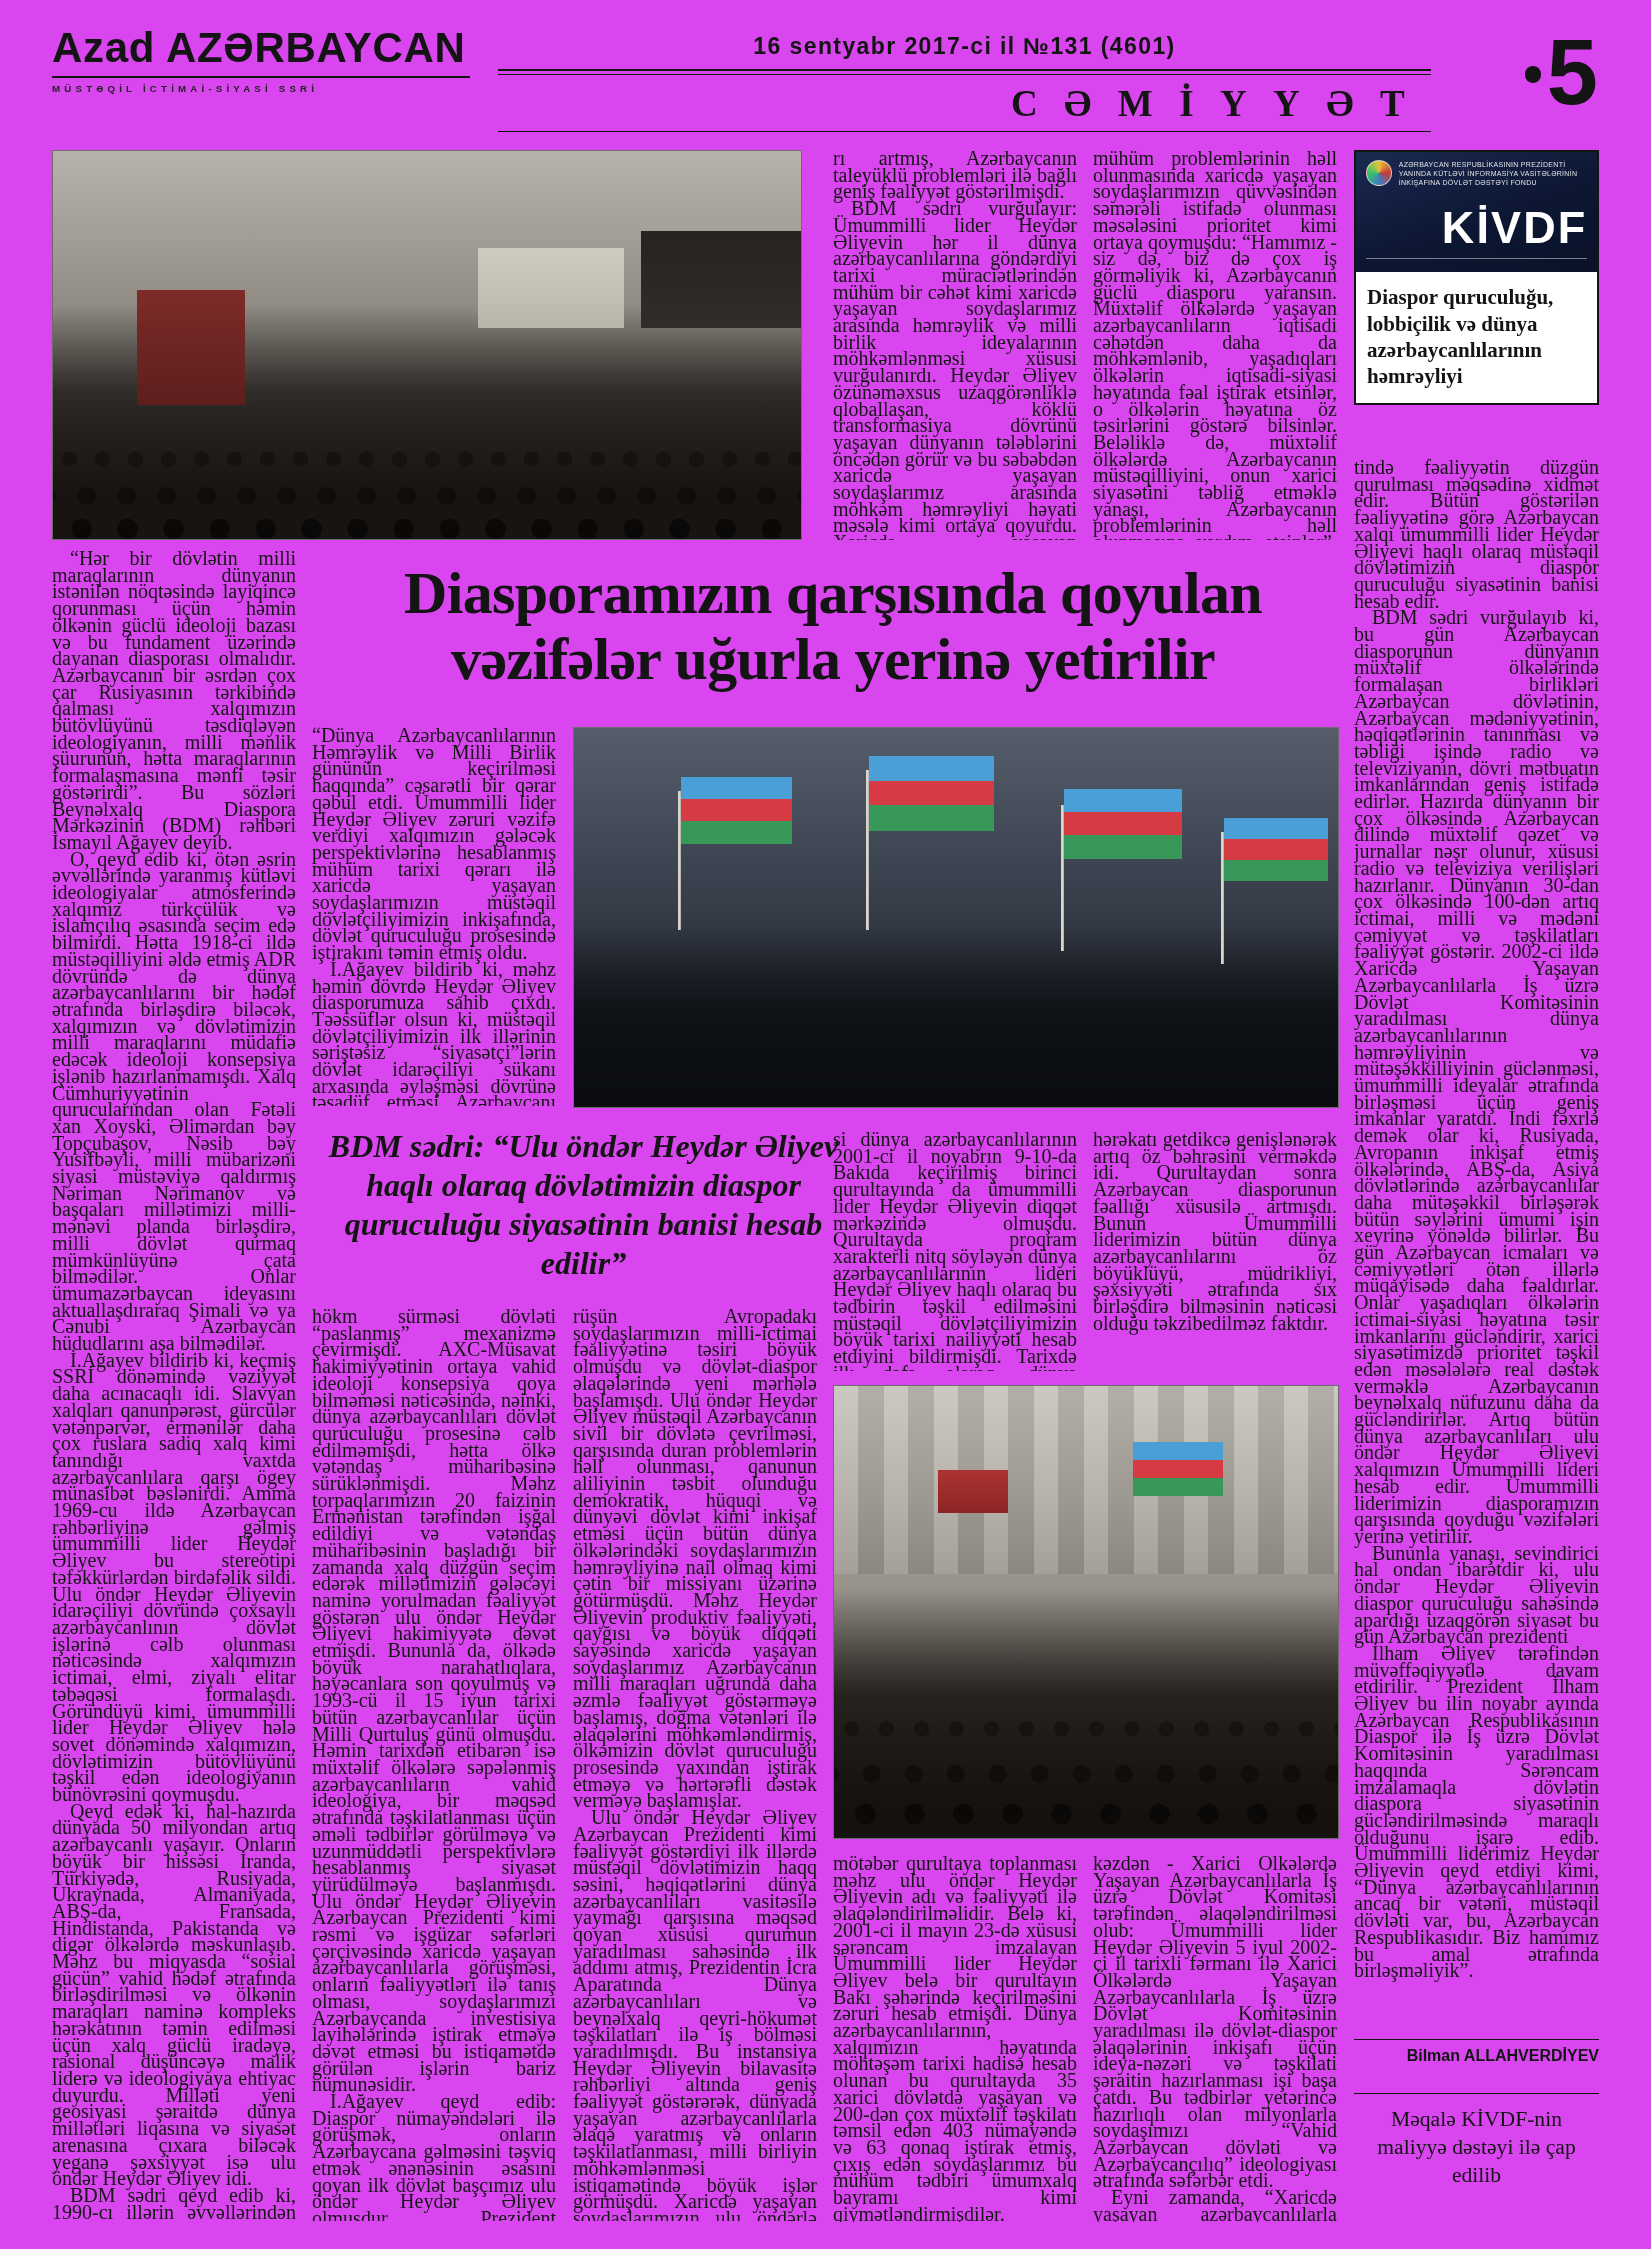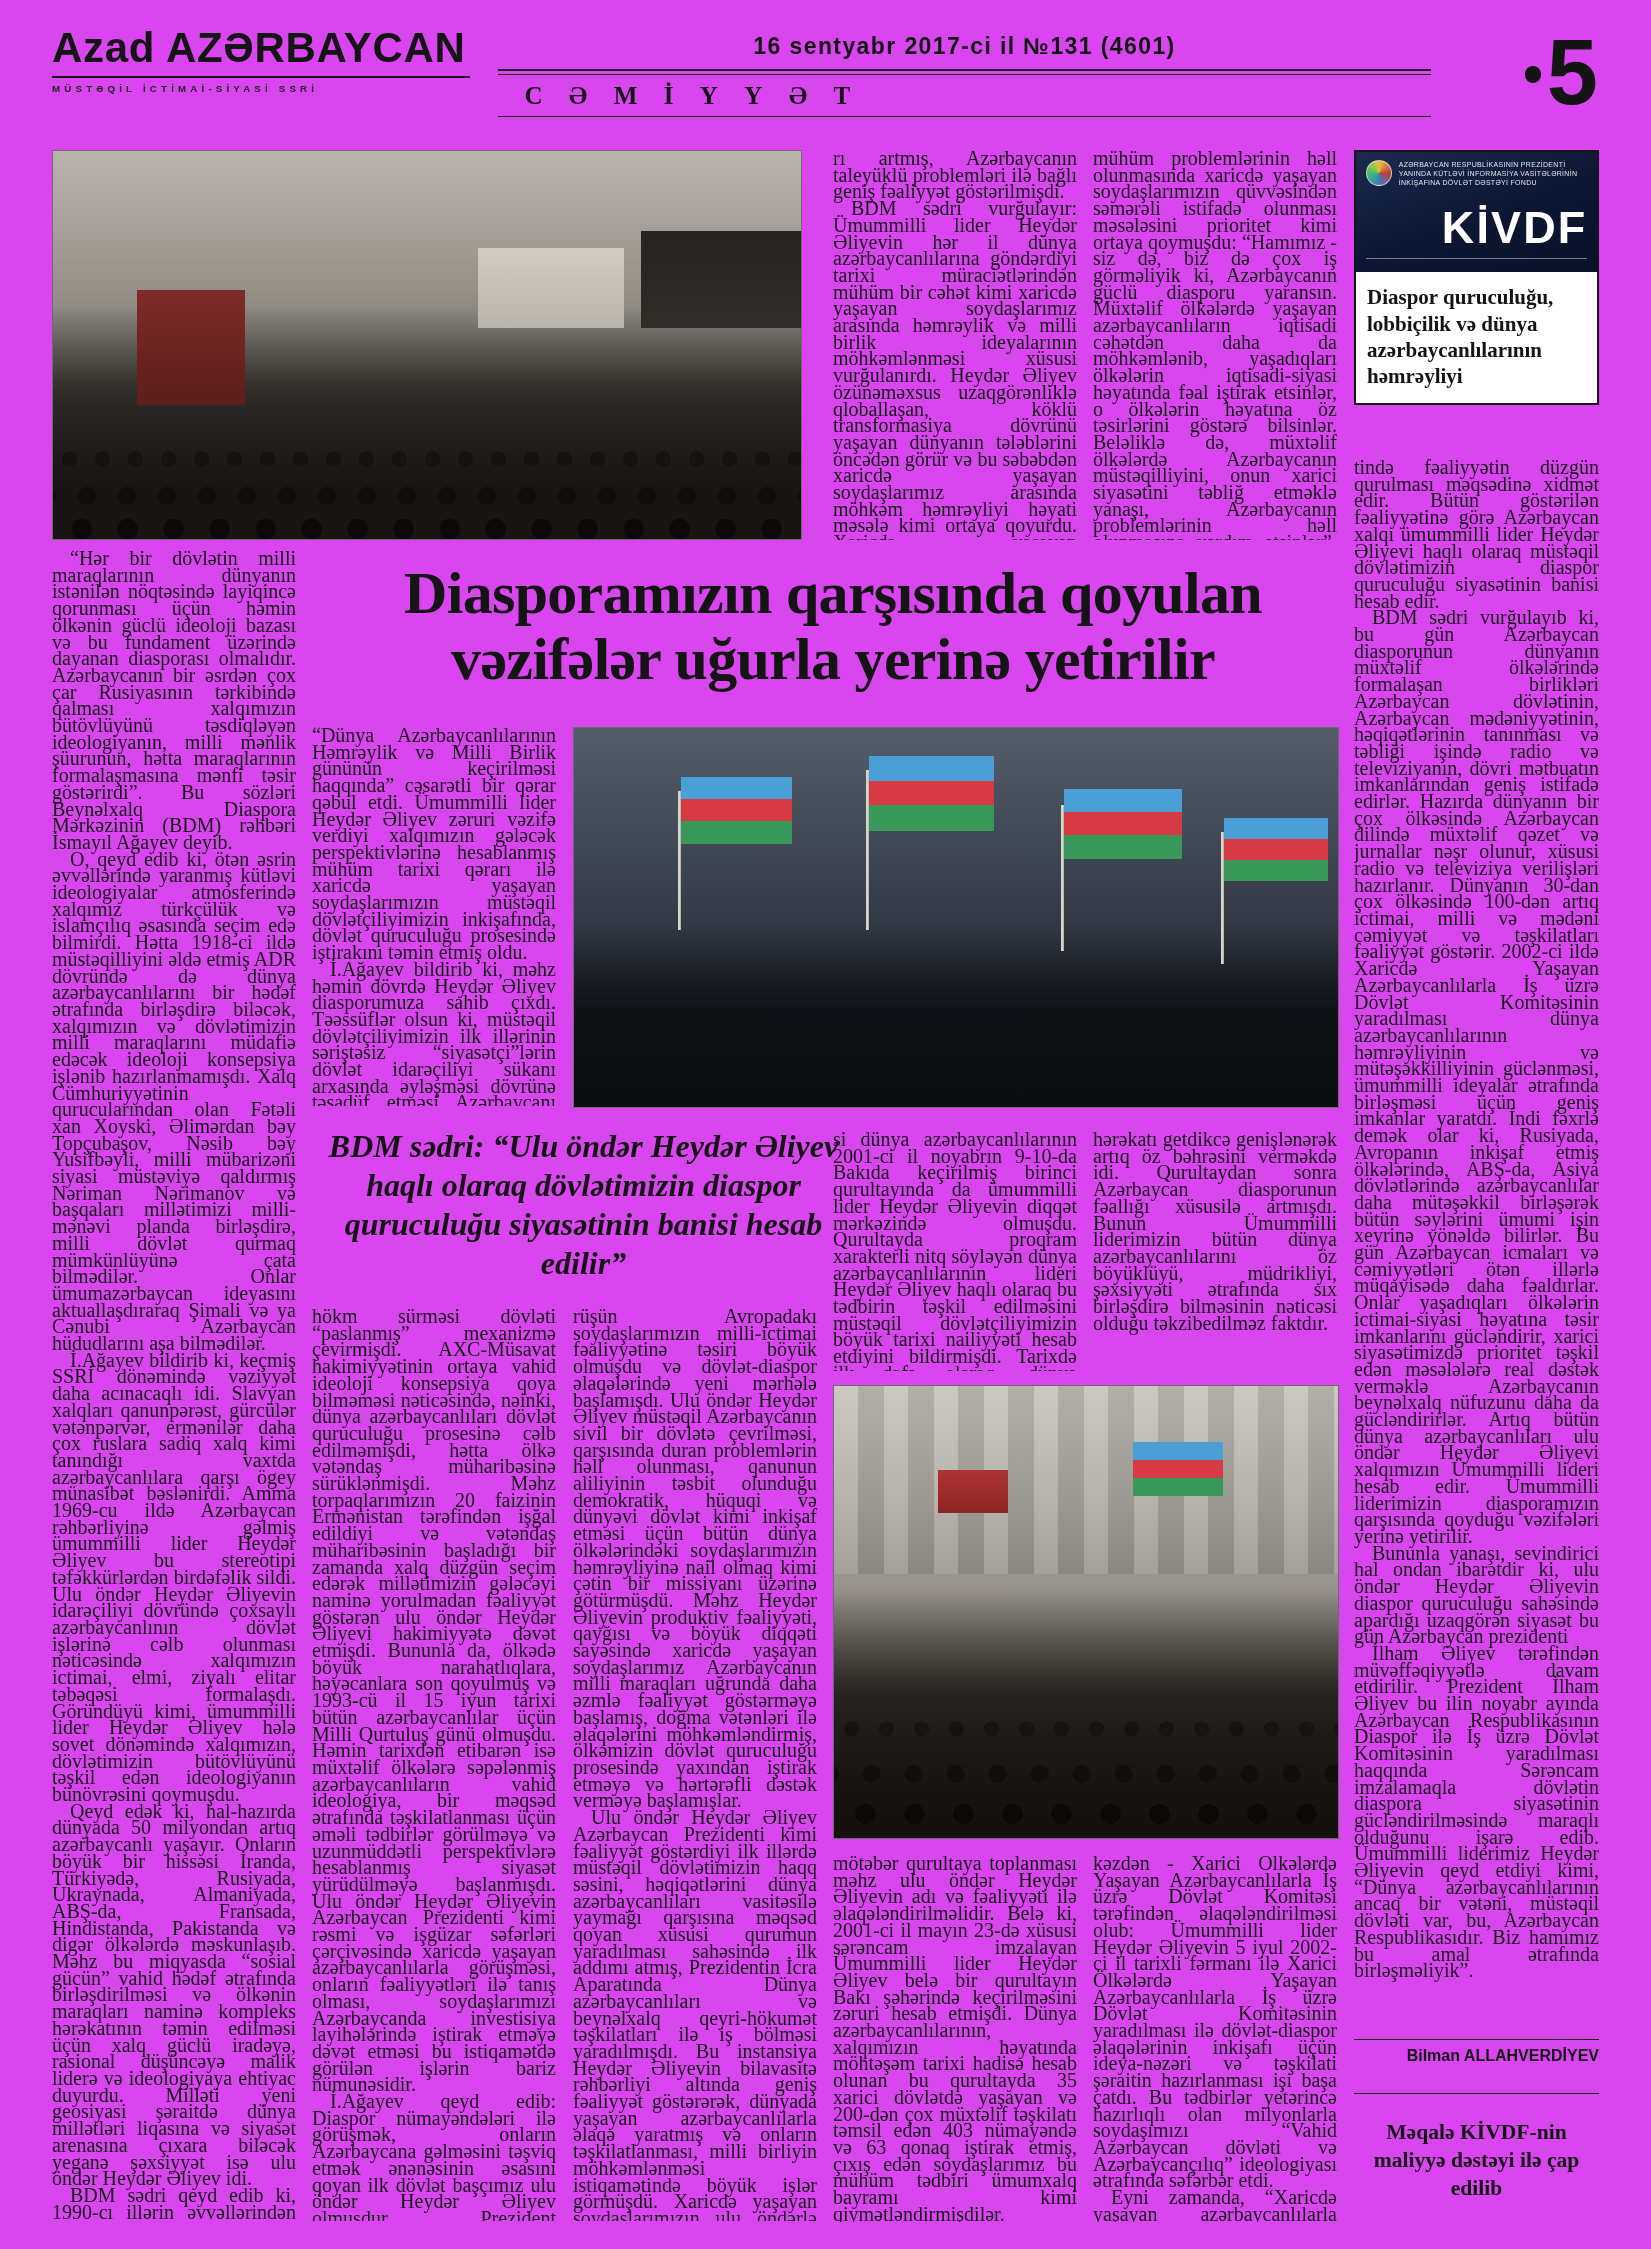--- a/index.html
+++ b/index.html
@@ -11,21 +11,21 @@
   
   .masthead{position:absolute;left:52px;top:26.4px;width:1546px;height:115px;display:flex;align-items:flex-start;}
   .mast-left{width:418px;}
   .mast-title{font-family:"Liberation Sans",sans-serif;font-weight:700;font-size:42px;line-height:1.05;letter-spacing:0.7px;white-space:nowrap;}
   .mast-sub{margin-top:5.6px;border-top:2.1px solid #141414;padding-top:4.9px;
     font-family:"Liberation Sans",sans-serif;font-weight:700;font-size:9.7px;letter-spacing:4.2px;color:#222;white-space:nowrap;}
   .mast-center{flex:1;padding:0 28px;}
   .dateline{text-align:center;font-family:"Liberation Sans",sans-serif;font-weight:700;font-size:23px;letter-spacing:1.4px;padding:7px 0 8.4px;}
   .rule-double{height:3.5px;border-top:2.1px solid #141414;border-bottom:0.7px solid #141414;}
   .rule-single{height:0;border-top:1.4px solid #141414;}
-  .section-name{text-align:left;font-weight:700;font-size:25px;letter-spacing:26.4px;text-indent:26.4px;padding:7px 0 5.6px;}
+  .section-name{text-align:right;font-weight:700;font-size:37px;letter-spacing:26.4px;text-indent:26.4px;padding:7px 0 5.6px;}
   .mast-page{width:139px;display:flex;justify-content:flex-end;align-items:flex-start;}
   .page-dot{width:16.7px;height:16.7px;border-radius:50%;background:#141414;margin:40px 5.6px 0 0;flex:none;}
   .page-num{font-family:"Liberation Sans",sans-serif;font-weight:700;font-size:92px;line-height:1;}
   
   .colblock{position:absolute;overflow:hidden;font-size:20px;line-height:16.7px;text-align:justify;color:#161616;}
   .para{margin:0;text-indent:18px;}
   .cont .para:first-child{text-indent:0;}
   
   .headline{position:absolute;left:312px;top:551px;width:1024px;margin:9px;text-align:center;
     font-weight:700;font-size:60px;line-height:1.1;letter-spacing:-0.7px;}
@@ -93,22 +93,22 @@
   .c2bot{left:312px;top:1308px;width:244px;height:913px;}
   .c3{left:573px;top:1308px;width:244px;height:913px;}
   .c4top{left:833px;top:1131px;width:244px;height:240px;}
   .c5top{left:1093px;top:1131px;width:244px;height:240px;}
   .c4bot{left:833px;top:1855px;width:244px;height:367px;}
   .c5bot{left:1093px;top:1855px;width:244px;height:367px;}
   .c6{left:1354px;top:459px;width:245px;height:1552px;}
   
   .byline-block{position:absolute;left:1354px;top:2039px;width:245px;border-top:1.4px solid #141414;padding-top:7px;
     text-align:right;font-family:"Liberation Sans",sans-serif;font-weight:700;font-size:16px;}
-  .footer-note{position:absolute;left:1354px;top:2093px;width:245px;border-top:1.4px solid #141414;padding-top:24px;
-    text-align:center;font-weight:700;font-size:21.6px;line-height:1.3;}
+  .footer-note{position:absolute;left:1354px;top:2093px;width:245px;border-top:1.4px solid #141414;padding-top:11px;
+    text-align:center;font-weight:400;font-size:21.6px;line-height:1.3;}
 </style>
 </head>
 <body>
 
 <div class="page">
 
   <header class="masthead">
     <div class="mast-left">
       <div class="mast-title">Azad AZƏRBAYCAN</div>
       <div class="mast-sub">MÜSTƏQİL İCTİMAİ-SİYASİ SSRİ</div>

